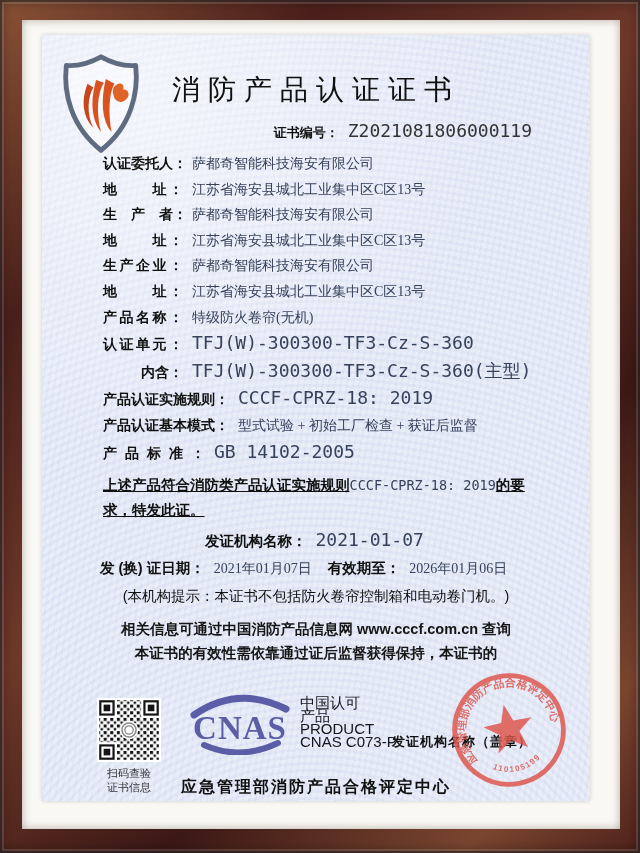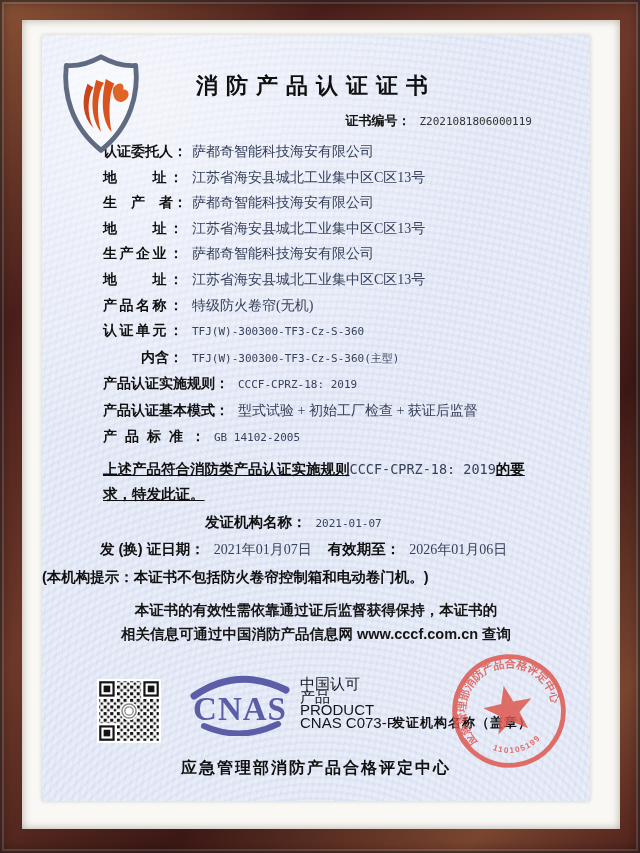--- a/index.html
+++ b/index.html
@@ -28,46 +28,46 @@
       radial-gradient(circle at 18% 8%, rgba(255,255,255,.55), transparent 42%),
       repeating-radial-gradient(circle at 50% 130%, rgba(120,140,205,.07) 0 3px, transparent 3px 7px),
       repeating-linear-gradient(100deg, rgba(125,145,210,.06) 0 2px, transparent 2px 6px),
       #e9edf8;
     box-shadow: 0 0 4px rgba(0,0,0,.18);
   }
 
   
   .header { position:relative; padding-top:36px; text-align:center; }
   .shield-logo { position:absolute; left:10px; top:16px; width:98px; height:106px; }
-  .title { font-size:22px; font-weight:bold; letter-spacing:8px; color:#101010; }
+  .title { font-size:28px; font-weight:normal; letter-spacing:8px; color:#101010; }
   .subtitle { margin-top:7px; font-size:12.5px; letter-spacing:.4px; color:#2e2e2e; }
   .cert-no { margin-top:11px; padding-right:58px; text-align:right; font-size:13px; }
   .cert-no .lbl { font-weight:bold; color:#111;margin-top:20px; }
   .cert-no .val { font-family:"DejaVu Sans Mono", monospace; color:#333; }
 
   
   .fields { padding:12px 40px 0 61px; }
   .row { margin-bottom:6.6px; font-size:14px; line-height:19px; white-space:nowrap; }
   .lbl { font-weight:bold; color:#101010; }
   .w5   { display:inline-block; width:80px;  text-align:justify; text-align-last:justify; }
   .wstd { display:inline-block; width:102px; text-align:justify; text-align-last:justify; }
   .wr   { display:inline-block; width:80px;  text-align:right;   text-align-last:right; }
-  .val { margin-left:9px; color:#36415a; font-size:11px;
+  .val { margin-left:9px; color:#36415a; font-size:18px;
          font-family:"DejaVu Sans Mono","Liberation Sans",monospace; }
   .val.cjk { font-family:"Liberation Serif", serif; font-size:14px; }
 
   .statement { padding:4px 45px 0 61px; font-size:14.5px; line-height:25px; }
   .statement .b { font-weight:bold; color:#101010;text-decoration:underline; }
   .statement .m { font-family:"DejaVu Sans Mono", monospace; font-size:13.5px; color:#36415a; }
 
   .first-issue { margin-top:6px; padding-left:163px; font-size:14.5px; }
   .issue-row   { margin-top:8px; padding-left:58px;  font-size:14.5px; }
   .gap { display:inline-block; width:16px; }
 
-  .note { margin-top:9px; font-weight:bold; font-size:14.5px; color:#101010; }
+  .note { margin-top:9px; text-align:center; font-weight:normal; font-size:14.5px; color:#101010; }
   .validity { margin-top:11px; text-align:center; font-weight:bold; font-size:14.5px;
               line-height:24px; color:#161616; }
 
   
   .bottom { position:relative; height:105px; margin-top:7px; }
   .qr { position:absolute; left:55px; top:26px; width:64px; height:64px; }
   .qr-caption { position:absolute; left:44px; top:94px; width:86px; text-align:center;
                 font-size:11px; line-height:14px; color:#333; }
   .cnas-logo { position:absolute; left:146px; top:17px; width:104px; height:66px; }
   .cnas-text { position:absolute; left:258px; top:24px; font-size:15px; line-height:13px; color:#14141c; }
@@ -122,22 +122,22 @@
     <div class="first-issue">
       <span class="lbl">发证机构名称：</span><span class="val">2021-01-07</span>
     </div>
     <div class="issue-row">
       <span class="lbl">发 (换) 证日期：</span><span class="val cjk">2021年01月07日</span><span class="gap"></span><span class="lbl">有效期至：</span><span class="val cjk">2026年01月06日</span>
     </div>
 
     <div class="note">(本机构提示：本证书不包括防火卷帘控制箱和电动卷门机。)</div>
 
     <div class="validity">
+      <div>相关信息可通过中国消防产品信息网 www.cccf.com.cn 查询</div>
       <div>本证书的有效性需依靠通过证后监督获得保持，本证书的</div>
-      <div>相关信息可通过中国消防产品信息网 www.cccf.com.cn 查询</div>
     </div>
 
     <div class="bottom">
 
       <svg class="qr" viewBox="0 0 29 29">
         <defs>
           <pattern id="qrp" patternUnits="userSpaceOnUse" width="3" height="3">
             <rect width="3" height="3" fill="#fff"></rect>
             <rect width="1.4" height="1.4" fill="#141414"></rect>
             <rect x="1.6" y="1.6" width="1.1" height="1.1" fill="#141414"></rect>
@@ -156,20 +156,24 @@
               <rect x="23" y="3" width="3" height="3" fill="#141414"></rect>
           <rect x="0" y="20" width="9" height="9" fill="#fff"></rect>
               <rect x="1" y="21" width="7" height="7" fill="#141414"></rect>
               <rect x="2" y="22" width="5" height="5" fill="#fff"></rect>
               <rect x="3" y="23" width="3" height="3" fill="#141414"></rect>
         </g>
         <circle cx="14.5" cy="14.5" r="4.2" fill="#fff"></circle>
         <circle cx="14.5" cy="14.5" r="3.2" fill="none" stroke="#8a8a8a" stroke-width=".7"></circle>
         <path d="M12.6 14.5 a1.9 1.9 0 1 1 3.8 0 a1.9 1.9 0 1 1 -3.8 0" fill="none" stroke="#8a8a8a" stroke-width=".6"></path>
       </svg>
+      <div class="qr-caption">
+        <div>扫码查验</div>
+        <div>证书信息</div>
+      </div>
 
       <svg class="cnas-logo" viewBox="0 0 104 66">
         <path d="M6 26 Q50 -4 98 20" fill="none" stroke="#5b5ea6" stroke-width="7" stroke-linecap="round"></path>
         <text x="52" y="50" text-anchor="middle" font-family="Liberation Serif, serif" font-weight="bold" font-size="33" letter-spacing="1" fill="#5b5ea6">CNAS</text>
         <path d="M16 56 Q52 72 90 54" fill="none" stroke="#5b5ea6" stroke-width="6" stroke-linecap="round"></path>
       </svg>
       <div class="cnas-text">
         <div>中国认可</div>
         <div>产品</div>
         <div>PRODUCT</div>

